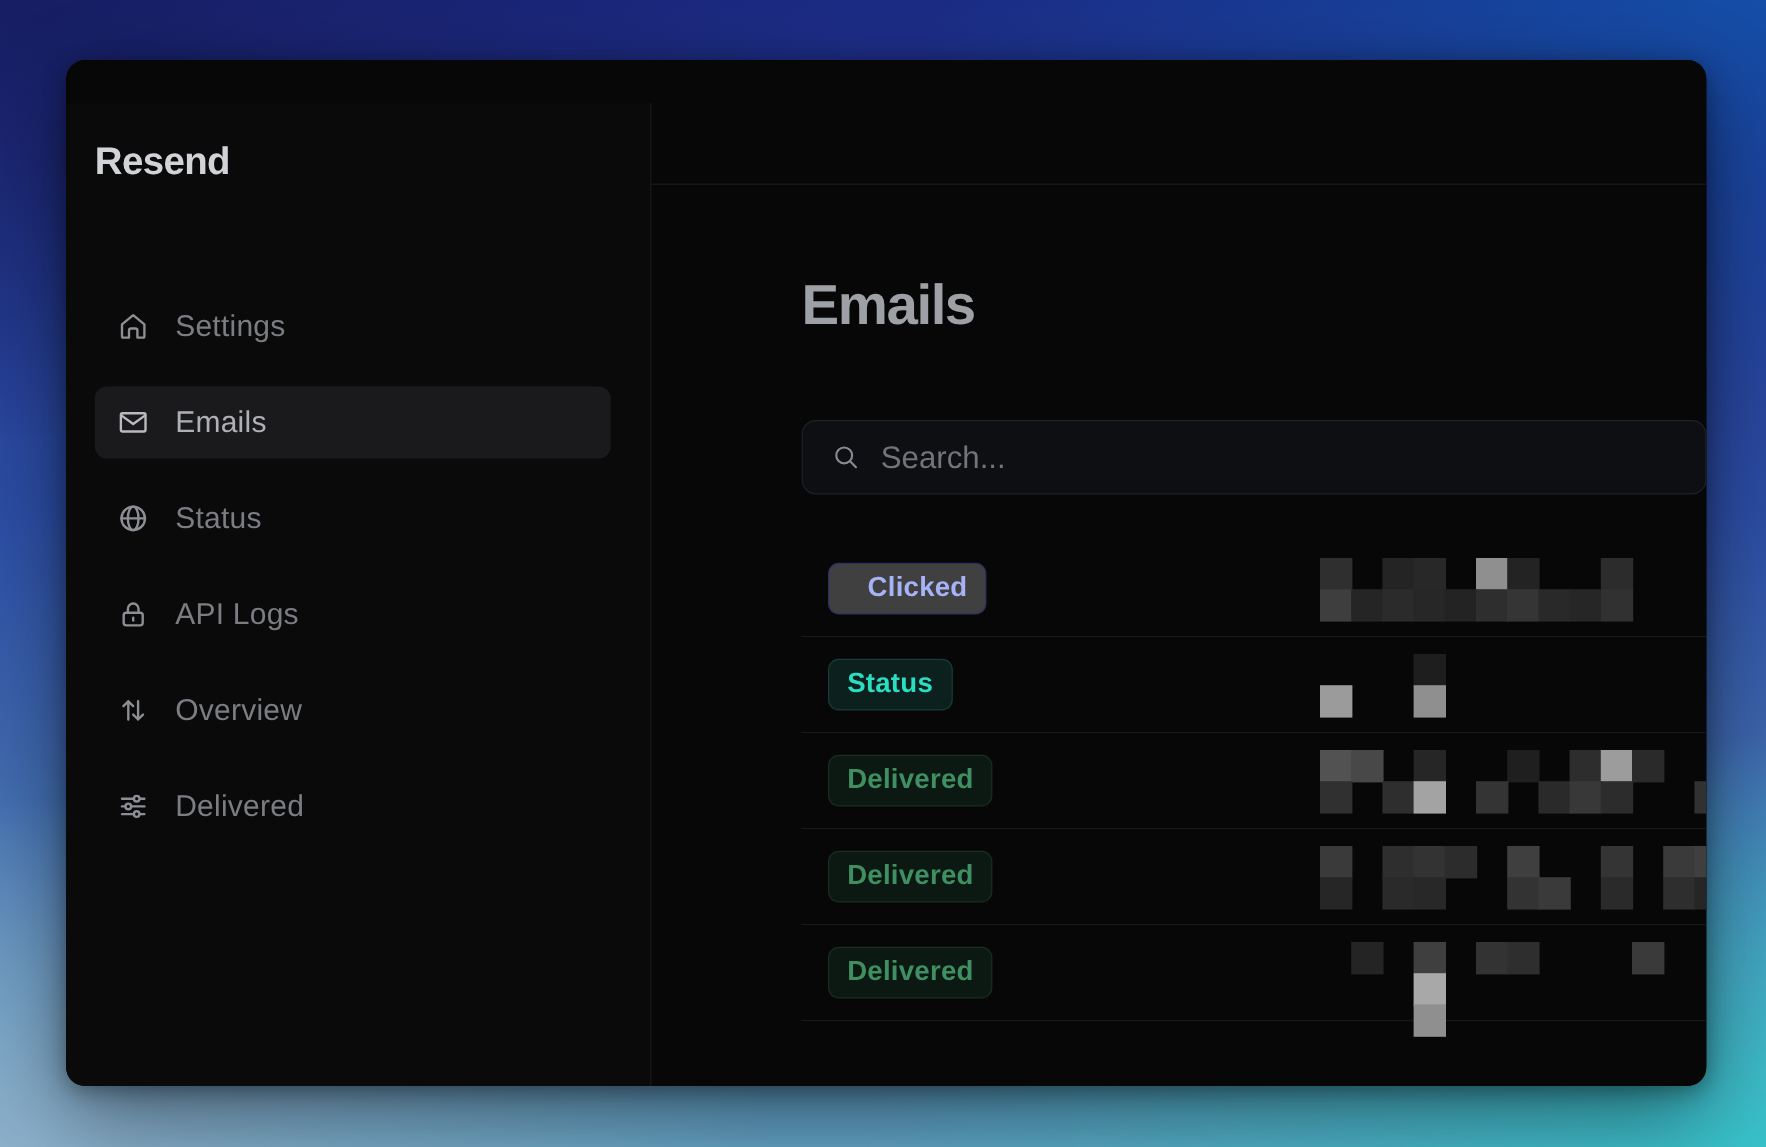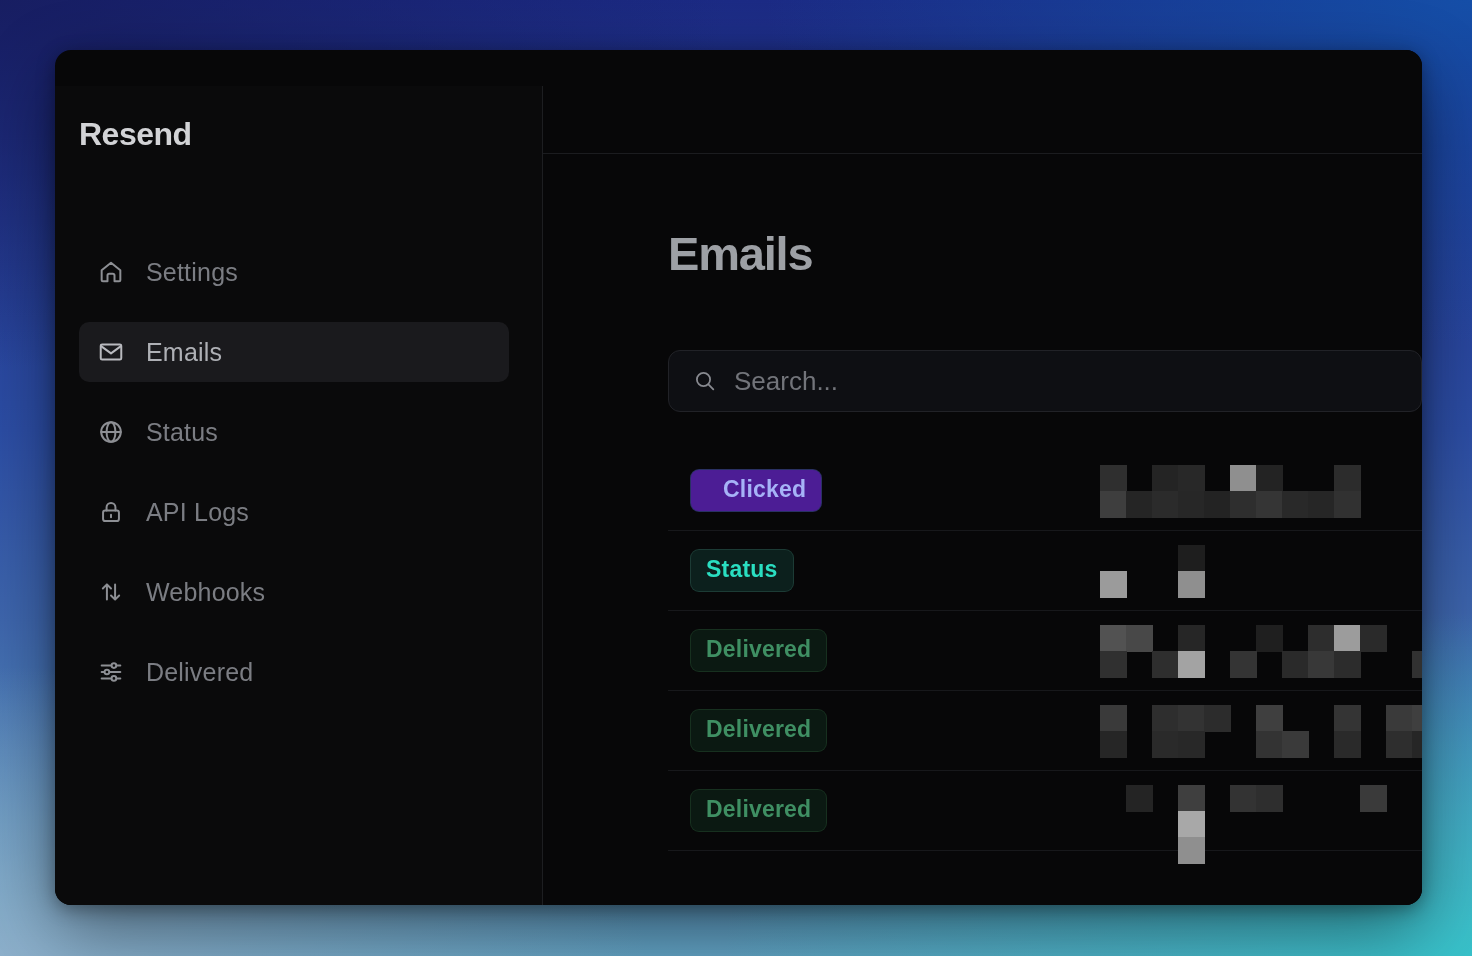--- a/index.html
+++ b/index.html
@@ -127,21 +127,21 @@
           </span>
           <span class="nlabel">API Logs</span>
         </div>
         <div class="nav-item">
           <span class="nicon">
             <svg viewBox="0 0 24 24" fill="none" stroke="currentColor" stroke-width="1.7" stroke-linecap="round" stroke-linejoin="round">
               <path d="M8.5 18.5 V5.5 M8.5 5.5 L5 9 M8.5 5.5 L12 9"></path>
               <path d="M15.5 5.5 V18.5 M15.5 18.5 L12 15 M15.5 18.5 L19 15"></path>
             </svg>
           </span>
-          <span class="nlabel">Webhooks</span>
+          <span class="nlabel">Overview</span>
         </div>
         <div class="nav-item">
           <span class="nicon">
             <svg viewBox="0 0 24 24" fill="none" stroke="currentColor" stroke-width="1.7" stroke-linecap="round">
               <line x1="4" y1="6.5" x2="20" y2="6.5"></line>
               <circle cx="14.5" cy="6.5" r="2" fill="#0a0a0b"></circle>
               <line x1="4" y1="12" x2="20" y2="12"></line>
               <circle cx="8.5" cy="12" r="2" fill="#0a0a0b"></circle>
               <line x1="4" y1="17.5" x2="20" y2="17.5"></line>
               <circle cx="14.5" cy="17.5" r="2" fill="#0a0a0b"></circle>
@@ -163,21 +163,21 @@
             <circle cx="10.5" cy="10.5" r="6.6"></circle>
             <line x1="15.4" y1="15.4" x2="20.3" y2="20.3"></line>
           </svg>
         </span>
         <input type="text" placeholder="Search..." style="">
       </div>
 
       <div class="table">
         <div class="tbody" id="tbody">
             <div class="trow">
-              <div class="cell-status"><span class="badge" style="color: rgb(166, 179, 247); background: #4c1d95; box-shadow: rgb(42, 49, 99) 0px 0px 0px 1px; padding-left: 32px;">Clicked</span></div>
+              <div class="cell-status"><span class="badge" style="color: rgb(166, 179, 247); background: #404040; box-shadow: rgb(42, 49, 99) 0px 0px 0px 1px; padding-left: 32px;">Clicked</span></div>
               <div class="cell-to">
                 <div class="mosaic">
                   <div class="mz" style="left: 0px; top: 0px; background: rgb(47, 47, 47);"></div>
                   <div class="mz" style="left: 52px; top: 0px; background: rgb(36, 36, 36);"></div>
                   <div class="mz" style="left: 78px; top: 0px; background: rgb(40, 40, 40);"></div>
                   <div class="mz" style="left: 130px; top: 0px; background: rgb(143, 143, 143);"></div>
                   <div class="mz" style="left: 156px; top: 0px; background: rgb(35, 35, 35);"></div>
                   <div class="mz" style="left: 234px; top: 0px; background: rgb(44, 44, 44);"></div>
                   <div class="mz" style="left: 0px; top: 26px; background: rgb(62, 62, 62);"></div>
                   <div class="mz" style="left: 26px; top: 26px; background: rgb(37, 37, 37);"></div>

